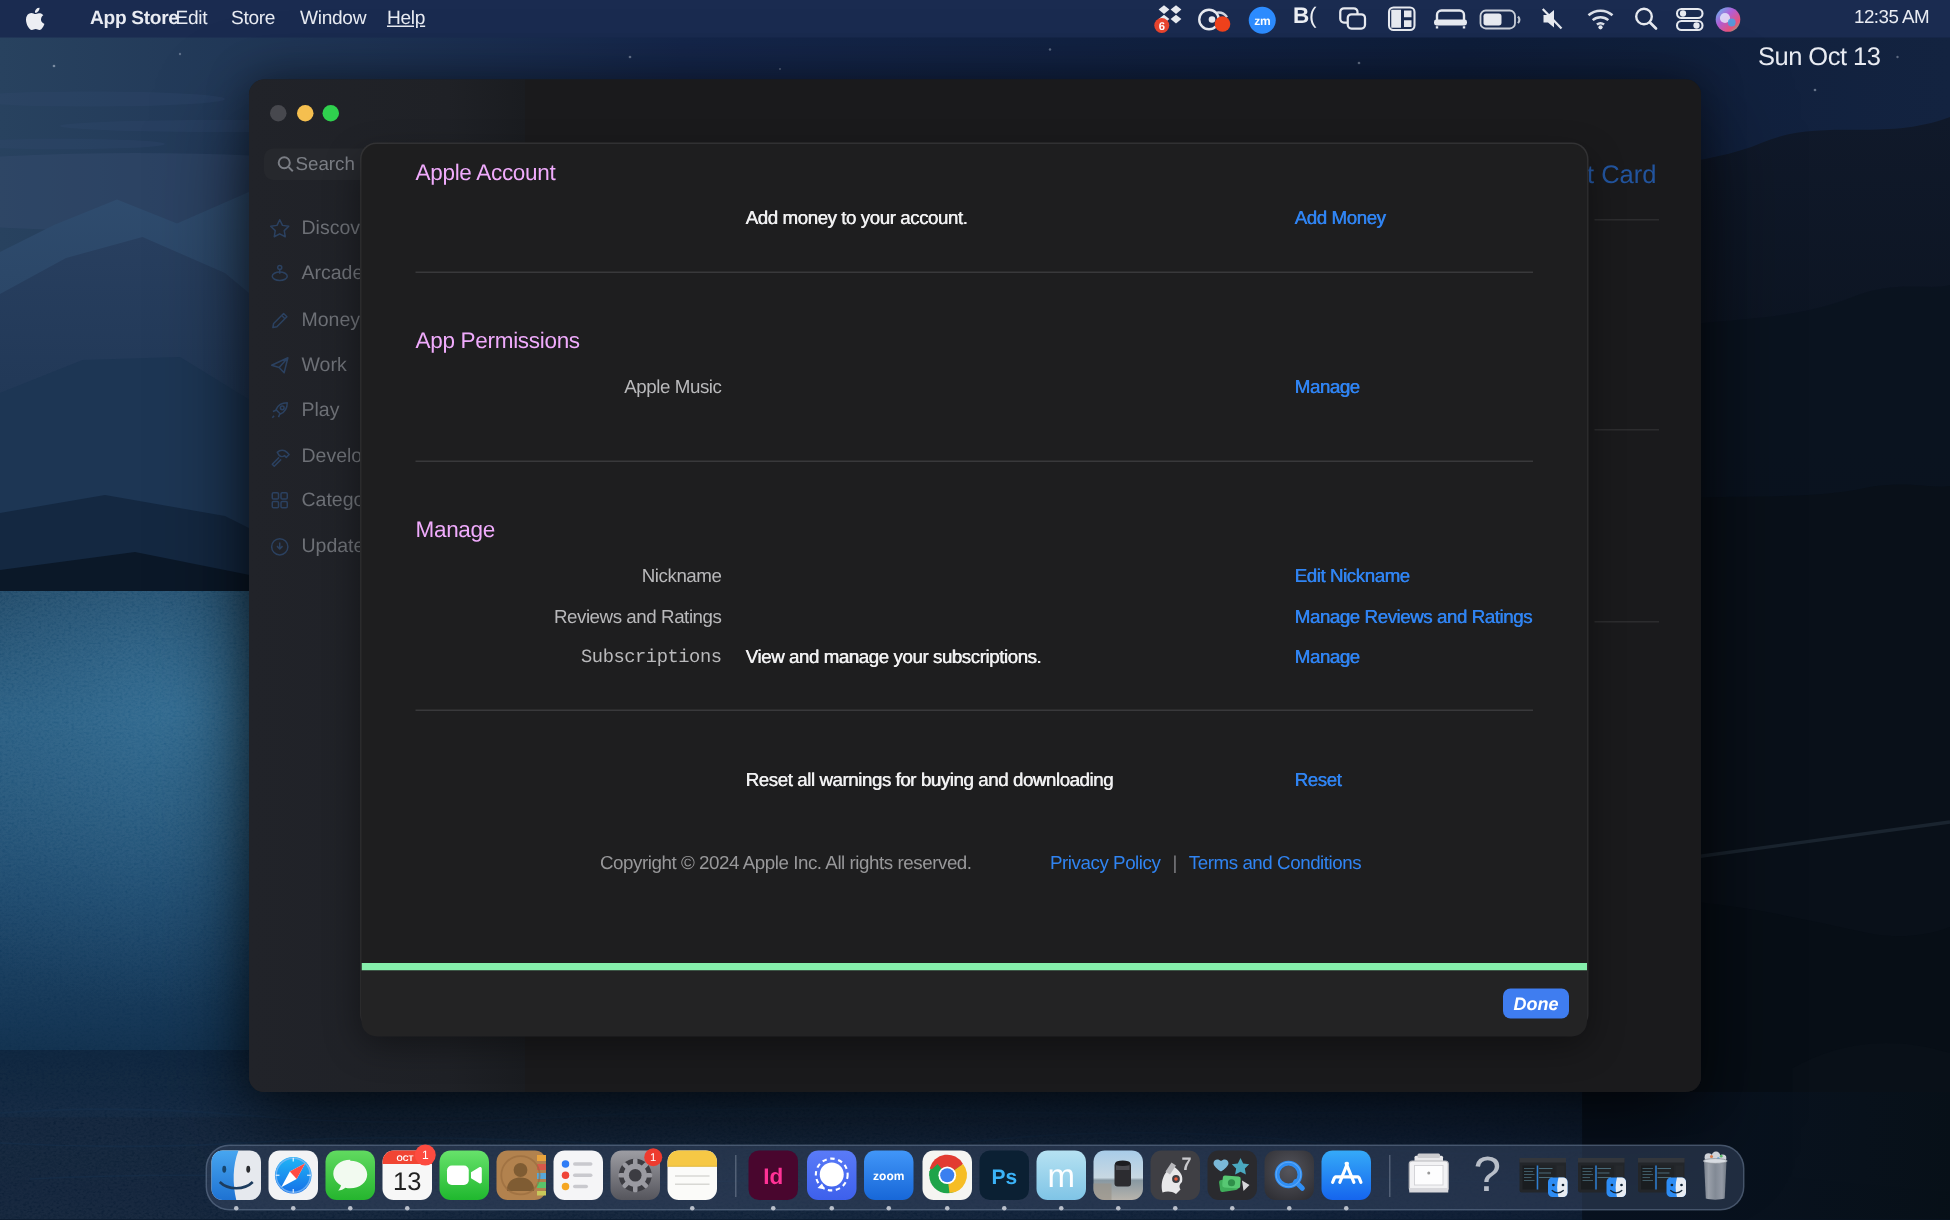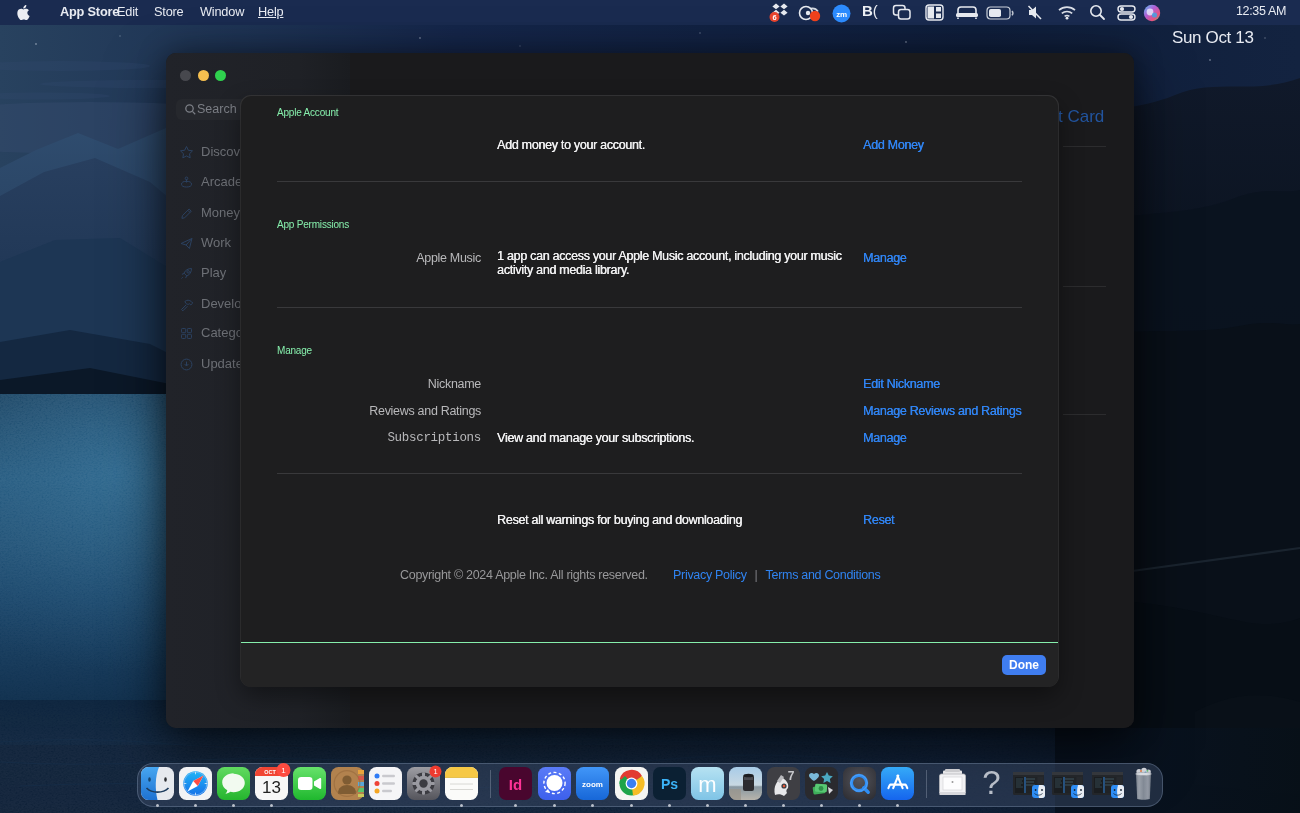--- a/index.html
+++ b/index.html
@@ -17,27 +17,27 @@
   #wincontent{left:184px;top:0;width:784px;height:675px;border-radius:0 10px 10px 0;background:#1a1a1c;}
   .tl{position:absolute;top:17px;width:11px;height:11px;border-radius:50%;}
   #searchbox{position:absolute;left:10px;top:46px;width:166px;height:21px;border-radius:6px;
        background:#26282d;color:#7b7e85;font-size:12.5px;line-height:21px;}
   .sideitem{position:absolute;left:12px;width:172px;height:22px;color:#6d7076;font-size:13px;line-height:22px;}
   .sideitem svg{position:absolute;left:1px;top:4px;width:15px;height:15px;}
   .sideitem span{position:absolute;left:23px;top:0;}
   
   #dialog{left:241px;top:96px;width:817px;height:590px;border-radius:10px;
        background:#1e1e1f;box-shadow:0 10px 24px rgba(0,0,0,.42), 0 0 0 1px #363638;}
-  #dialog .hd{position:absolute;left:36px;font-size:10px;letter-spacing:-0.2px;color:#86efac;text-align:right;}
+  #dialog .hd{position:absolute;left:36px;font-size:15px;letter-spacing:-0.2px;color:#f0abfc;text-align:right;}
   #dialog .lbl{position:absolute;font-size:12.5px;letter-spacing:-0.3px;color:#b9b9bb;text-align:right;width:180px;}
   #dialog .txt{position:absolute;left:256px;font-size:12.5px;letter-spacing:-0.3px;color:#f0f0f1;font-weight:500;text-shadow:0.35px 0 0 #f0f0f1;}
   #dialog .lnk{position:absolute;left:612px;font-size:12.5px;letter-spacing:-0.3px;color:#3084f2;font-weight:500;text-shadow:0.35px 0 0 #3084f2;margin-left:10px;}
   #dialog .div{position:absolute;left:36px;width:745px;height:1px;background:#39393b;}
-  #dfooter{position:absolute;left:0;top:546px;width:817px;height:44px;border-top:1px solid #86efac;
-       background:#232324;border-radius:0 0 10px 10px;}
+  #dfooter{position:absolute;left:0;top:546px;width:817px;height:44px;border-top:5px solid #86efac;
+       background:#232324;border-radius:0 0 10px 10px;font-style:italic;}
   #donebtn{position:absolute;left:761px;top:12px;width:44px;height:20px;border-radius:5px;
        background:#3f7df0;color:#fff;font-size:12px;font-weight:600;text-align:center;line-height:20px;}
   
   #dock{left:137px;top:763px;width:1026px;height:44px;border-radius:16px;
        background:rgba(56,70,98,.52);border:1px solid rgba(150,168,196,.32);box-sizing:border-box;}
   .dicon{position:absolute;top:767px;width:33px;height:33px;overflow:visible;}
   .ddot{position:absolute;top:804px;width:3px;height:3px;border-radius:50%;background:#b9bfca;}
   .dsep{position:absolute;top:770px;width:1px;height:28px;background:rgba(190,200,215,.3);}
 </style>
 </head>
@@ -347,36 +347,35 @@
     </div>
   </div>
 
   <div id="dialog" class="abs">
     <div class="hd" style="top:11px;">Apple Account</div>
     <div class="txt" style="top:42px;">Add money to your account.</div>
     <div class="lnk" style="top:42px;">Add Money</div>
     <div class="div" style="top:85px;"></div>
     <div class="hd" style="top:123px;">App Permissions</div>
     <div class="lbl" style="left:60px;top:155px;">Apple Music</div>
-    <div class="txt" style="top:154px;line-height:13.5px;white-space:nowrap;">1 app can access your Apple Music account, including your music<br>activity and media library.</div>
     <div class="lnk" style="top:155px;">Manage</div>
     <div class="div" style="top:211px;"></div>
     <div class="hd" style="top:249px;">Manage</div>
     <div class="lbl" style="left:60px;top:281px;">Nickname</div>
     <div class="lnk" style="top:281px;">Edit Nickname</div>
     <div class="lbl" style="left:60px;top:308px;">Reviews and Ratings</div>
     <div class="lnk" style="top:308px;">Manage Reviews and Ratings</div>
     <div class="lbl" style="left:60px;top:335px;font-family:Liberation Mono, monospace;">Subscriptions</div>
     <div class="txt" style="top:335px;">View and manage your subscriptions.</div>
     <div class="lnk" style="top:335px;">Manage</div>
     <div class="div" style="top:377px;"></div>
     <div class="txt" style="top:417px;">Reset all warnings for buying and downloading</div>
     <div class="lnk" style="top:417px;">Reset</div>
     <div class="abs" style="left:159px;top:472px;font-size:12.5px;letter-spacing:-0.3px;color:#98989a;">Copyright © 2024 Apple Inc. All rights reserved.</div>
-    <div class="abs" style="left:432px;top:472px;font-size:12.5px;letter-spacing:-0.3px;color:#3084f2;font-weight:500;">Privacy Policy<span style="color:#7c7c80;font-weight:400;margin:0 8px;text-shadow:none;">|</span>Terms and Conditions</div>
+    <div class="abs" style="left:459px;top:472px;font-size:12.5px;letter-spacing:-0.3px;color:#3084f2;font-weight:500;">Privacy Policy<span style="color:#7c7c80;font-weight:400;margin:0 8px;text-shadow:none;">|</span>Terms and Conditions</div>
     <div id="dfooter">
         <div id="donebtn">Done</div>
       </div>
   </div>
 
   <div id="dock" class="abs"></div>
   <div id="dockicons">
 <svg class="dicon" style="left:140.5px" width="33" height="33" viewBox="0 0 33 33">
         <defs>
           <linearGradient id="fgl" x1="0" y1="0" x2="0" y2="1">

